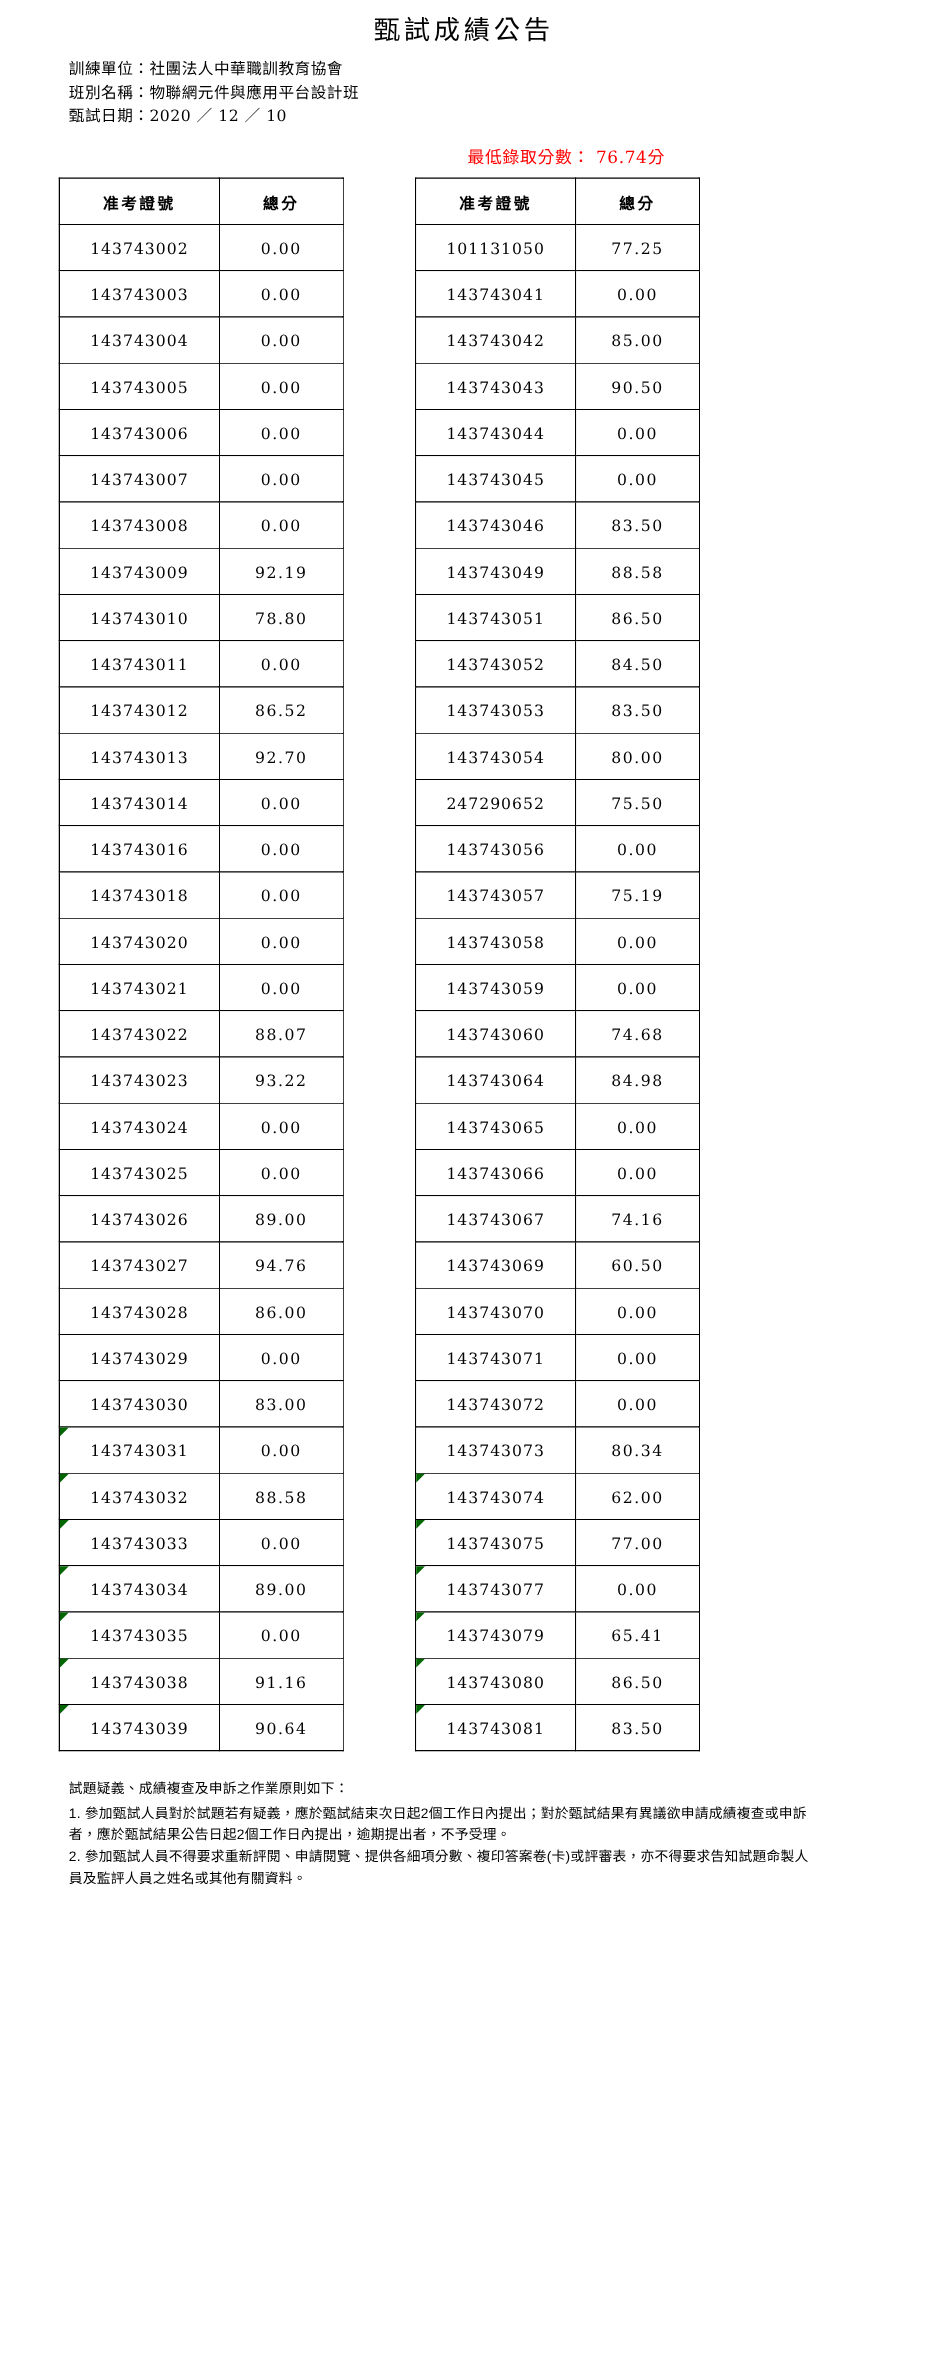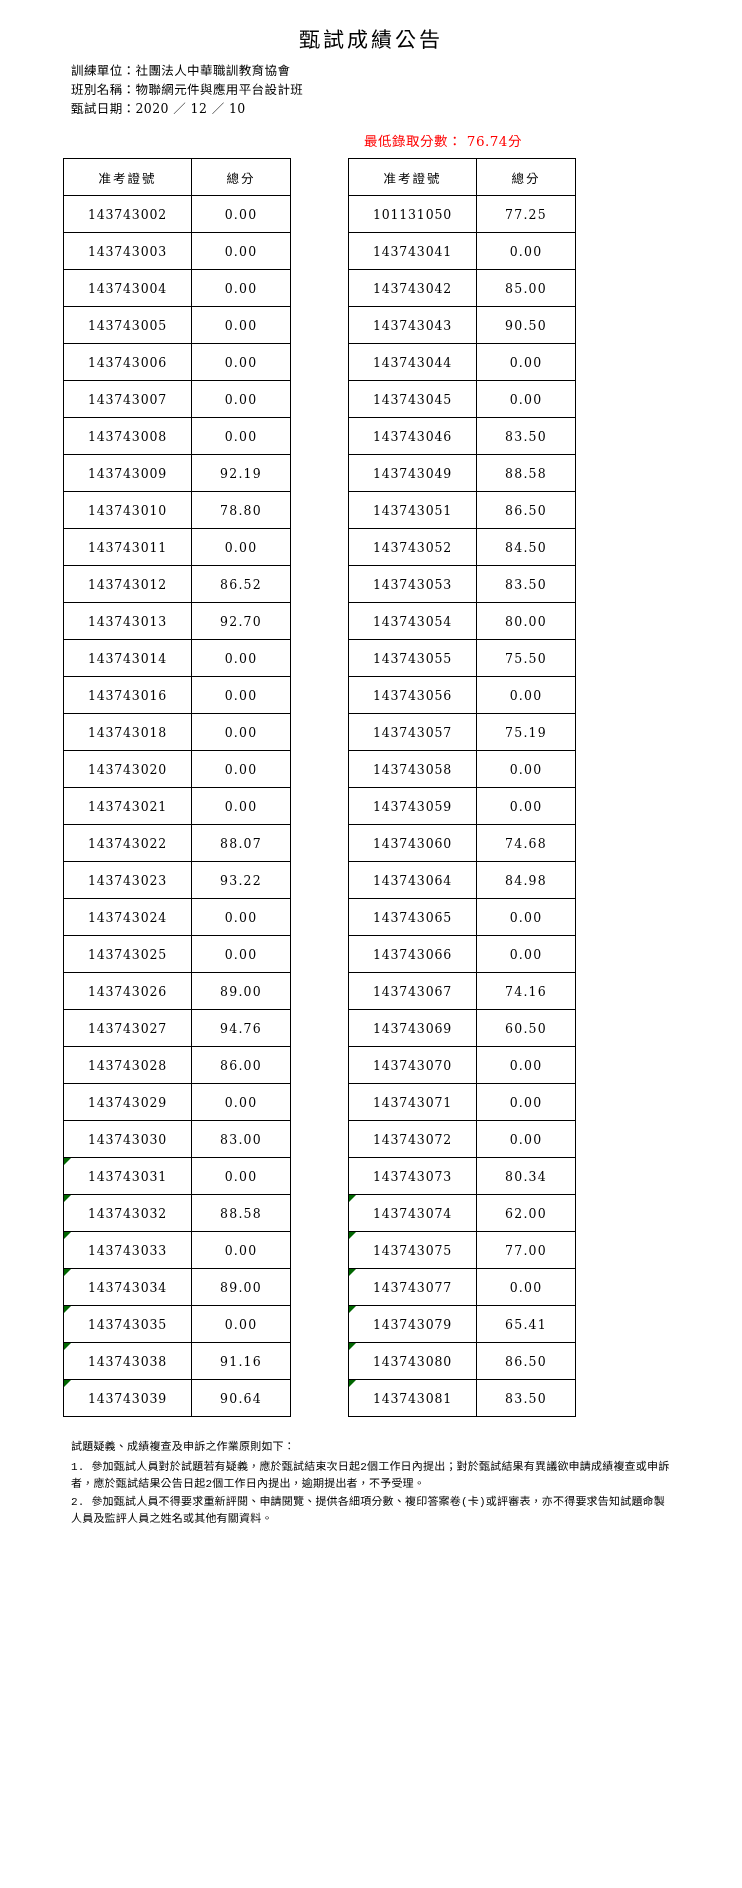--- a/index.html
+++ b/index.html
@@ -15,21 +15,21 @@
     font-family: "DejaVu Serif", "Liberation Serif", serif;
     color: #000000;
     overflow: hidden;
   }
 
   .page {
     position: relative;
     width: 742px;
     height: 1888px;
     box-sizing: border-box;
-    padding: 16px;
+    padding: 0;
   }
 
   
   .doc-title {
     text-align: center;
     font-size: 21px;
     font-weight: normal;
     letter-spacing: 3px;
     margin: 0;
     padding-top: 7px;
@@ -47,21 +47,21 @@
   }
 
   
   .minscore-row {
     position: relative;
     height: 26px;
     margin-top: 12px;
   }
   .minscore {
     position: absolute;
-    left: 348px;
+    left: 374px;
     top: 0;
     font-size: 13.5px;
     letter-spacing: 0.5px;
     white-space: nowrap;
   }
 
   
   .tables-wrap {
     position: relative;
     margin-top: 2px;
@@ -88,21 +88,21 @@
     text-align: center;
     vertical-align: middle;
     font-size: 12.5px;
     font-family: "DejaVu Serif", "Liberation Serif", serif;
     letter-spacing: 0.6px;
     padding: 0;
     position: relative;
     background: #ffffff;
   }
   table.score-table th {
-    font-weight: normal;
+    font-weight: bold;
     letter-spacing: 2px;
   }
   table.score-table td.id-cell {
     letter-spacing: 0.8px;
   }
   table.score-table td.score-cell {
     letter-spacing: 1.2px;
   }
 
   
@@ -117,21 +117,21 @@
     border-right: 7px solid transparent;
   }
 
   
   .footer-notes {
     margin: 22px 0 0 55px;
     width: 600px;
     font-size: 11px;
     line-height: 17px;
     letter-spacing: 0.2px;
-    font-family: Liberation Mono, monospace;
+    font-family: Liberation Sans, sans-serif;
   }
   .footer-notes p {
     margin: 0;
     padding: 0;
   }
   .footer-notes .note-head {
     margin-bottom: 3px;
   }
   .footer-notes .note-item {
     margin-bottom: 1px;
@@ -357,21 +357,21 @@
           </tr>
           <tr>
             <td class="id-cell">143743053</td>
             <td class="score-cell">83.50</td>
           </tr>
           <tr>
             <td class="id-cell">143743054</td>
             <td class="score-cell">80.00</td>
           </tr>
           <tr>
-            <td class="id-cell">143743055</td>
+            <td class="id-cell">247290652</td>
             <td class="score-cell">75.50</td>
           </tr>
           <tr>
             <td class="id-cell">143743056</td>
             <td class="score-cell">0.00</td>
           </tr>
           <tr>
             <td class="id-cell">143743057</td>
             <td class="score-cell">75.19</td>
           </tr>

